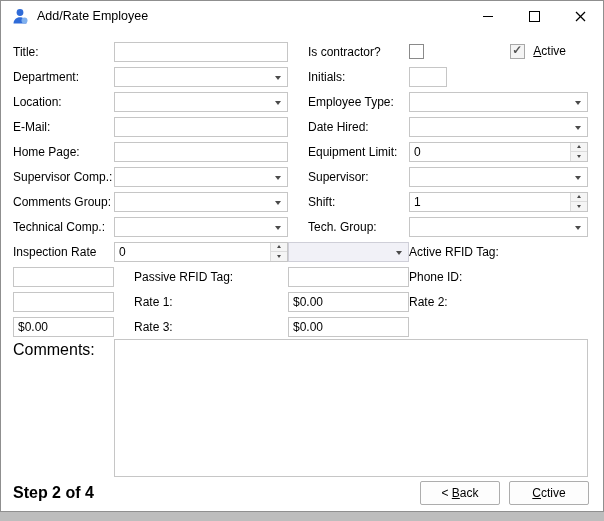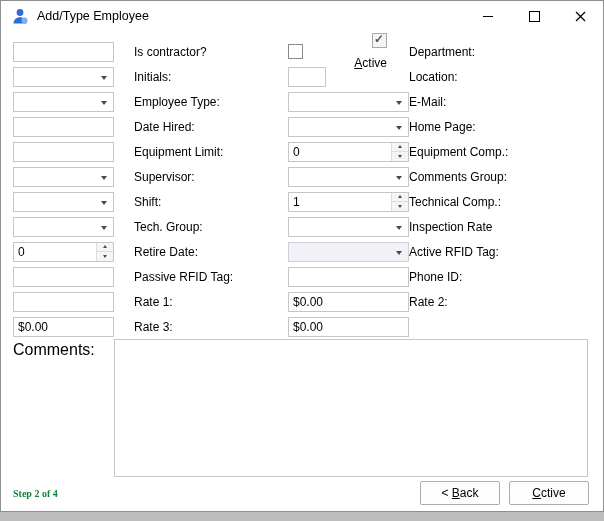--- a/index.html
+++ b/index.html
@@ -54,28 +54,28 @@
   .tri.tiny.up   { border-left:2.5px solid transparent; border-right:2.5px solid transparent; border-bottom:3px solid #4a4a4a; }
   .spin { display:flex; width:100%; height:20px; box-sizing:border-box; border:1px solid #c6c6c6; background:#fff; }
   .spin-input { flex:1; min-width:0; border:none; outline:none; padding:1px 4px; font:12px "Liberation Sans",sans-serif; }
   .spin-btns { width:16px; border-left:1px solid #dcdcdc; display:flex; flex-direction:column; }
   .spin-btn { flex:1; display:flex; align-items:center; justify-content:center; background:#f5f5f5; }
   .spin-btn + .spin-btn { border-top:1px solid #dcdcdc; }
   .checkbox { width:13px; height:13px; border:1px solid #8a8a8a; background:#fff; display:inline-block; position:relative; box-sizing:content-box; }
   .checkbox[data-checked="true"] { background:#f4f4f4; border-color:#a8a8a8; }
   .checkbox[data-checked="true"]::after { content:"\2713"; position:absolute; top:-2px; left:1px; font-size:12px; color:#555; font-weight:bold; }
   .contractor-cell { display:flex; align-items:center; justify-content:space-between; padding-right:22px; height:20px; }
-  .active-group { display:flex; align-items:flex-end; gap:8px;flex-direction:column; }
+  .active-group { display:flex; align-items:flex-start; gap:8px; }
   .active-group label { font-size:12px; }
   .comments-row { display:flex; margin-top:0; }
   .comments-label { width:101px; flex:0 0 101px; font-size:16px; padding-top:2px; }
   .comments-text { width:474px; height:138px; box-sizing:border-box; border:1px solid #c6c6c6; resize:none; outline:none; font:12px "Liberation Sans",sans-serif; }
   
   .footer { flex:0 0 auto; display:flex; align-items:center; padding:4px 14px 10px 12px; }
-  .step { font-weight:700; font-size:10px; color:#15803d;font-family:Liberation Serif, serif; }
+  .step { font-weight:700; font-size:16px; color:#000000; }
   .buttons { margin-left:auto; display:flex; gap:9px; }
   .btn {
     width:80px; height:24px; box-sizing:border-box;
     background:#fdfdfd; border:1px solid #adadad; border-radius:2px;
     font:12px "Liberation Sans",sans-serif; color:#000;
     display:flex; align-items:center; justify-content:center; padding:0; cursor:default;
   }
   .btn.default { border:2px solid #0066cc; }
   u { text-decoration:underline; }
 </style>
@@ -85,40 +85,41 @@
 <div class="dialog">
 
   <div class="titlebar">
     <span class="app-icon">
       <svg width="18" height="18" viewBox="0 0 18 18">
         <circle cx="9" cy="5.5" r="3.4" fill="#2f6bd8"></circle>
         <path d="M2.5 16.5c0-3.6 2.9-6.3 6.5-6.3s6.5 2.7 6.5 6.3z" fill="#2f6bd8"></path>
         <circle cx="13.5" cy="13.5" r="3" fill="#7fb0ee"></circle>
       </svg>
     </span>
-    <span class="title">Add/Type Employee</span>
+    <span class="title">Add/Rate Employee</span>
     <div class="win-controls">
       <button class="win-btn">
           <span class="glyph-min"></span>
         </button>
       <button class="win-btn">
           <span class="glyph-max"></span>
         </button>
       <button class="win-btn">
         <svg width="11" height="11" viewBox="0 0 11 11">
           <line x1="1" y1="1" x2="10" y2="10" stroke="#000" stroke-width="1.2"></line>
           <line x1="10" y1="1" x2="1" y2="10" stroke="#000" stroke-width="1.2"></line>
         </svg>
       </button>
     </div>
   </div>
 
   <div class="content">
     <div class="grid">
 
+      <span class="lbl">Title:</span>
       <input class="txt" value="" style="">
       <span class="rlbl">Is contractor?</span>
       <div class="contractor-cell">
         <span class="checkbox" data-checked="false"></span>
         <span class="active-group">
           <span class="checkbox" data-checked="true"></span>
           <label><u>A</u><span>ctive</span></label>
         </span>
       </div>
 
@@ -153,21 +154,21 @@
         <div class="spin-btns">
           <div class="spin-btn">
               <i class="tri tiny up"></i>
             </div>
           <div class="spin-btn">
               <i class="tri tiny down"></i>
             </div>
         </div>
       </div>
 
-      <span class="lbl">Equipment Comp.:</span>
+      <span class="lbl">Supervisor Comp.:</span>
       <div class="combo">
           <i class="tri down combo-arrow"></i>
         </div>
       <span class="rlbl">Supervisor:</span>
       <div class="combo">
           <i class="tri down combo-arrow"></i>
         </div>
 
       <span class="lbl">Comments Group:</span>
       <div class="combo">
@@ -200,21 +201,20 @@
         <input class="spin-input" value="0" style="">
         <div class="spin-btns">
           <div class="spin-btn">
               <i class="tri tiny up"></i>
             </div>
           <div class="spin-btn">
               <i class="tri tiny down"></i>
             </div>
         </div>
       </div>
-      <span class="rlbl">Retire Date:</span>
       <div class="combo disabled">
           <i class="tri down combo-arrow"></i>
         </div>
 
       <span class="lbl">Active RFID Tag:</span>
       <input class="txt" value="" style="">
       <span class="rlbl">Passive RFID Tag:</span>
       <input class="txt" value="" style="">
 
       <span class="lbl">Phone ID:</span>

